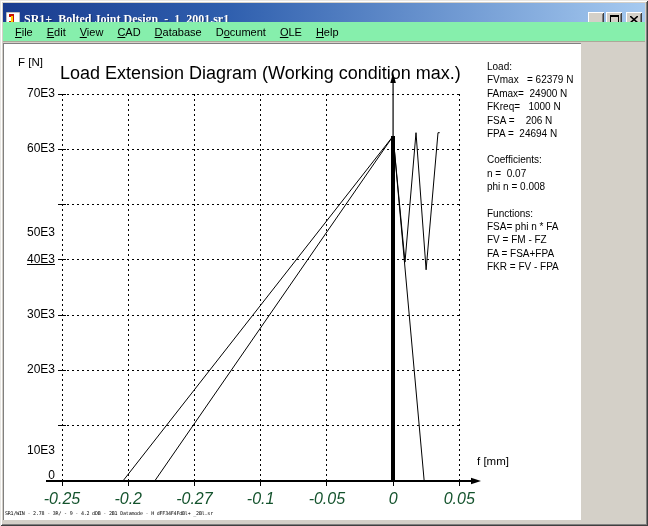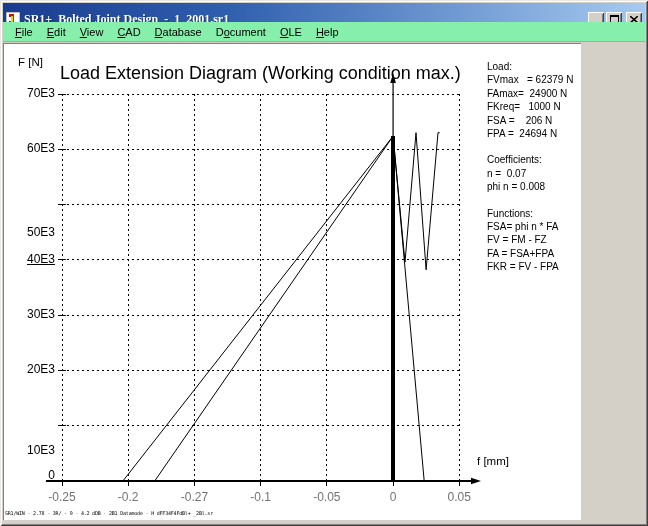--- a/index.html
+++ b/index.html
@@ -40,21 +40,21 @@
   }
   .menu-item u{text-decoration:underline;}
   .client{
     position:absolute;left:3px;top:43px;width:578px;height:477px;background:#fff;
     box-shadow:inset 1px 1px 0 #808080, inset -1px -1px 0 #fff;
   }
   .abs{position:absolute;}
   .chart-title{font-size:18px;color:#000;white-space:nowrap;letter-spacing:0px;}
   .axis-label{font-size:11.5px;color:#000;white-space:pre;}
   .tick-label-y{font-size:12px;color:#000;text-align:right;width:40px;}
-  .tick-label-x{font-size:12px;color:#737373;text-align:center;width:50px;}
+  .tick-label-x{font-size:16px;color:#14532d;text-align:center;width:50px;font-style:italic;}
   .side-panel{font-size:10px;line-height:13.4px;color:#000;white-space:pre;}
   .panel-section{margin-bottom:13px;}
   .status-text{
     font-size:5px;line-height:6px;color:#000;letter-spacing:-0.2px;
     font-family:"DejaVu Sans Mono",monospace;white-space:pre;
   }
   svg.overlay{position:absolute;left:0;top:0;pointer-events:none;}
 </style>
 </head>
 <body>

